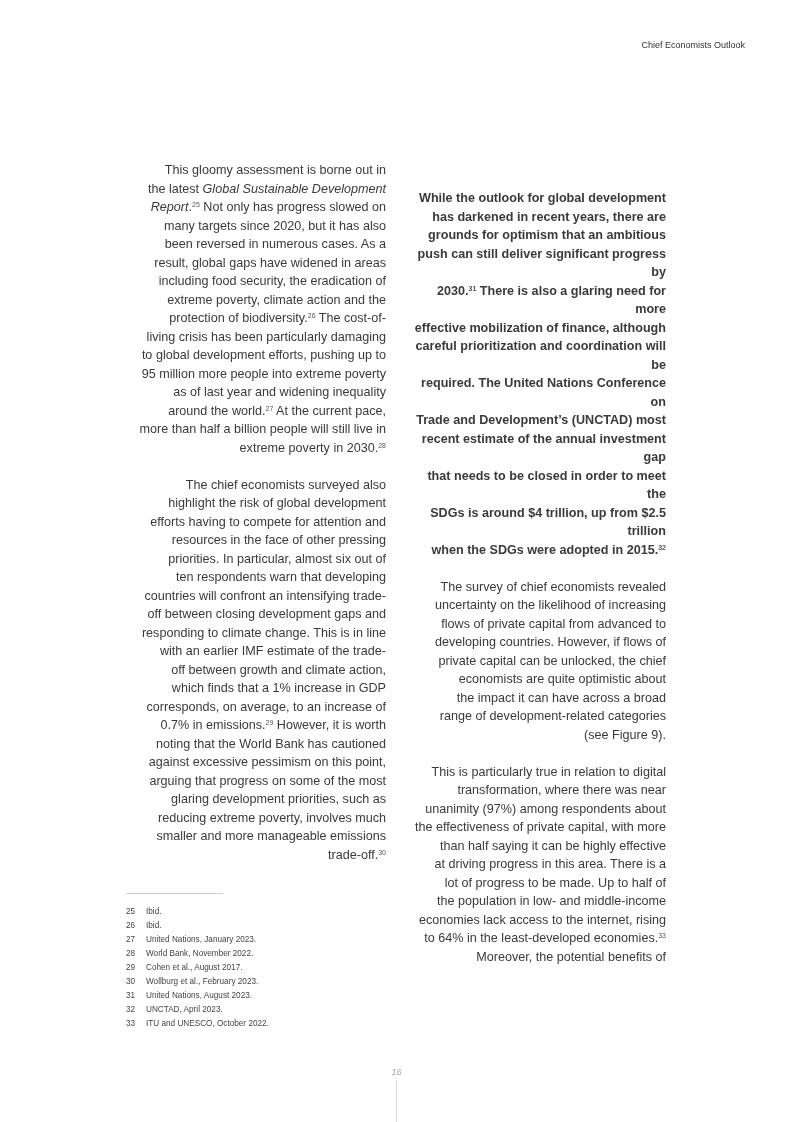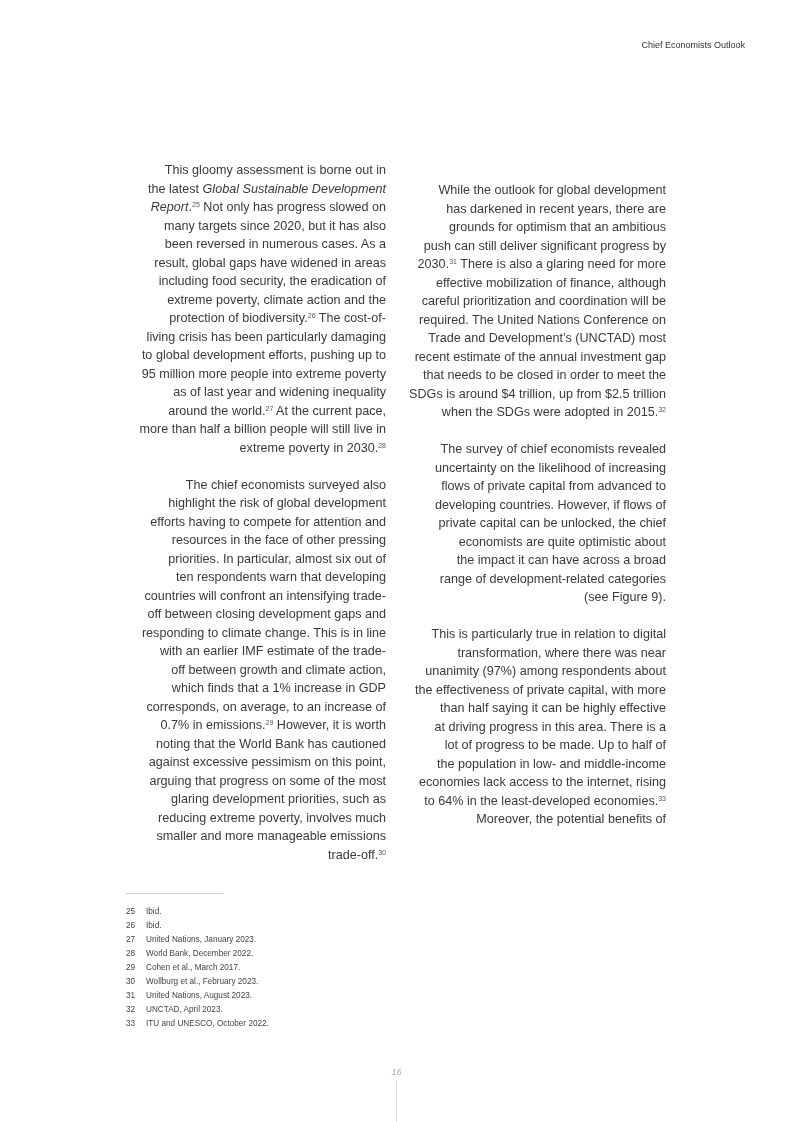--- a/index.html
+++ b/index.html
@@ -3,21 +3,21 @@
 <meta charset="utf-8">
 <style>
   html, body { margin: 0; padding: 0; background: #ffffff; }
   body { width: 793px; height: 1122px; position: relative; overflow: hidden;
          font-family: "Liberation Sans", sans-serif; color: #3a3a3a; }
   .running-header { position: absolute; top: 40px; right: 48px; font-size: 9px; color: #333; padding-left: 15px; }
   .col { position: absolute; top: 161px; width: 260px; font-size: 12.6px; line-height: 18.5px; color: #3a3a3a; text-align: right; }
   .col-left { left: 126px; }
   .col-right { left: 406px; }
   .col p { margin: 0 0 18.5px 0; white-space: pre-line; }
-  .col-right p.first { margin-top: 20px; }
+  .col-right p.first { margin-top: 28px; font-weight: bold; }
   h2 { margin: 0; font-size: 15.5px; line-height: 19px; font-weight: bold; color: #1e4f8c; white-space: pre-line; }
   sup { font-size: 7px; line-height: 0; vertical-align: 4px; color: #555; }
   em { font-style: italic; }
   .fn-rule { position: absolute; left: 126px; top: 893px; width: 97px; height: 1px; background: #cfcfcf; }
   .footnotes { position: absolute; left: 126px; top: 905px; font-size: 8.2px; line-height: 14px; color: #444; }
   .fn { display: flex; }
   .fn-num { width: 20px; }
   .page-number { position: absolute; left: 0; width: 793px; top: 1067px; text-align: center; font-size: 9px; color: #aaa; font-style: italic; }
   .page-rule { position: absolute; left: 396px; top: 1080px; width: 1px; height: 42px; background: #dcdcdc; }
 </style>
@@ -111,25 +111,25 @@
   <div class="fn">
       <span class="fn-num">26</span>
       <span>Ibid.</span>
     </div>
   <div class="fn">
       <span class="fn-num">27</span>
       <span>United Nations, January 2023.</span>
     </div>
   <div class="fn">
       <span class="fn-num">28</span>
-      <span>World Bank, December 2022.</span>
+      <span>World Bank, November 2022.</span>
     </div>
   <div class="fn">
       <span class="fn-num">29</span>
-      <span>Cohen et al., March 2017.</span>
+      <span>Cohen et al., August 2017.</span>
     </div>
   <div class="fn">
       <span class="fn-num">30</span>
       <span>Wollburg et al., February 2023.</span>
     </div>
   <div class="fn">
       <span class="fn-num">31</span>
       <span>United Nations, August 2023.</span>
     </div>
   <div class="fn">

